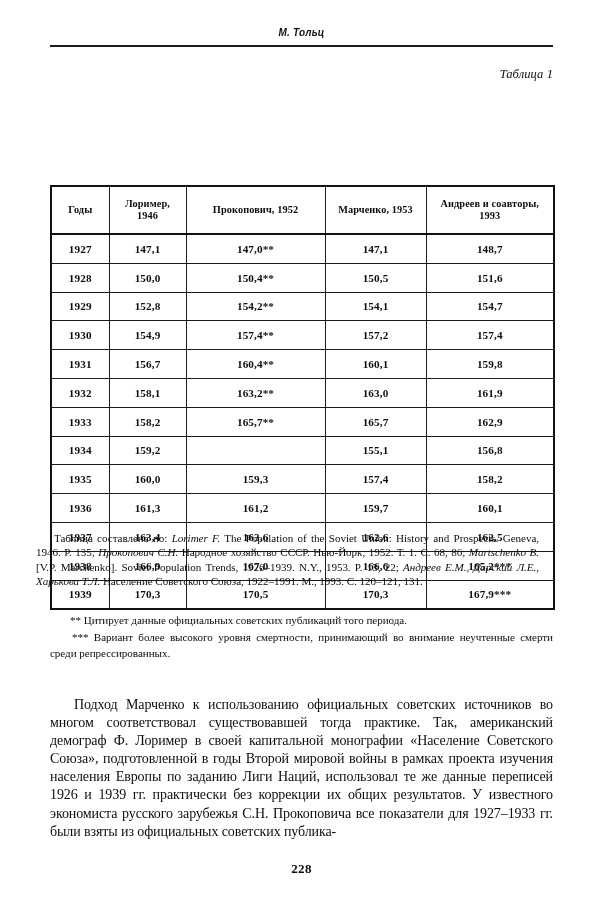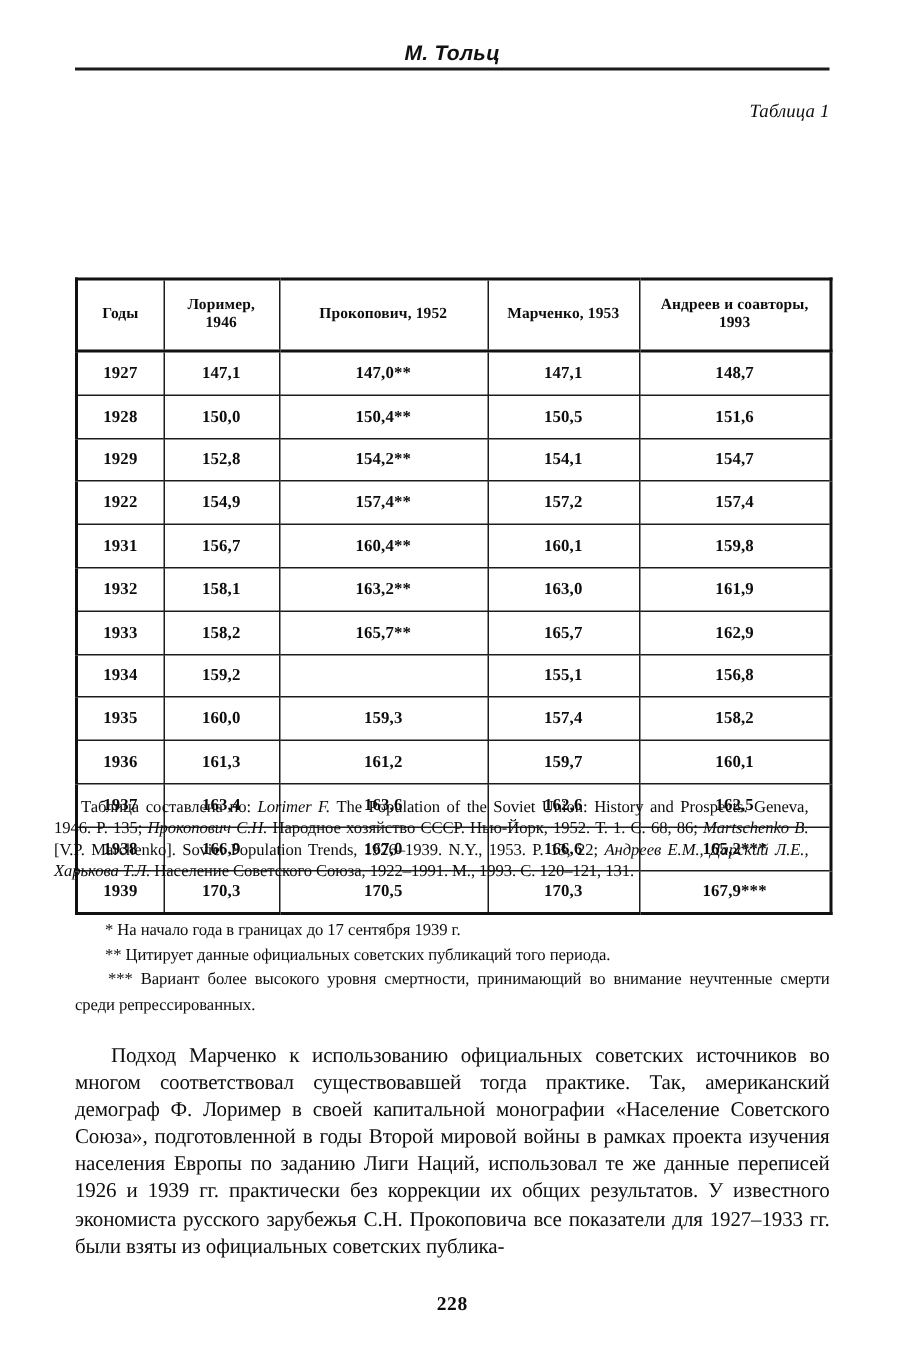--- a/index.html
+++ b/index.html
@@ -26,21 +26,21 @@
   
   .running-head {
     position: absolute;
     top: 27px;
     left: 50px;
     width: 503px;
     text-align: center;
     font-family: "Liberation Sans", "DejaVu Sans", sans-serif;
     font-style: italic;
     font-weight: bold;
-    font-size: 14px;
+    font-size: 10px;
     letter-spacing: .2px;
     color: #111;
   }
   .head-rule {
     position: absolute;
     top: 45px;
     left: 50px;
     width: 503px;
     height: 1.6px;
     background: #1a1a1a;
@@ -230,21 +230,21 @@
           <td>151,6</td>
         </tr>
         <tr>
           <td>1929</td>
           <td>152,8</td>
           <td>154,2**</td>
           <td>154,1</td>
           <td>154,7</td>
         </tr>
         <tr>
-          <td>1922</td>
+          <td>1930</td>
           <td>154,9</td>
           <td>157,4**</td>
           <td>157,2</td>
           <td>157,4</td>
         </tr>
         <tr>
           <td>1931</td>
           <td>156,7</td>
           <td>160,4**</td>
           <td>160,1</td>
@@ -306,21 +306,20 @@
           <td>170,3</td>
           <td>167,9***</td>
         </tr>
       </tbody>
     </table>
   </div>
 
   <div class="source-note"><span>Таблица составлена по: </span><i>Lorimer F.</i><span> The Population of the Soviet Union: History and Prospects. Geneva, 1946. P. 135; </span><i>Прокопович С.Н.</i><span> Народное хозяйство СССР. Нью-Йорк, 1952. Т. 1. С. 68, 86; </span><i>Martschenko B.</i><span> [V.P. Marchenko]. Soviet Population Trends, 1926–1939. N.Y., 1953. P. 13, 22; </span><i>Андреев Е.М., Дарский Л.Е., Харькова Т.Л.</i><span> Население Советского Союза, 1922–1991. М., 1993. С. 120–121, 131.</span></div>
 
   <div class="footnotes">
-    <p class="fn1">* На начало года в границах до 17 сентября 1939 г.</p>
     <p class="fn2">** Цитирует данные официальных советских публикаций того периода.</p>
     <p class="fn3">*** Вариант более высокого уровня смертности, принимающий во внимание неучтенные смерти среди репрессированных.</p>
   </div>
 
   <div class="body-par">Подход Марченко к использованию официальных советских источников во многом соответствовал существовавшей тогда практике. Так, американский демограф Ф. Лоример в своей капитальной монографии «Население Советского Союза», подготовленной в годы Второй мировой войны в рамках проекта изучения населения Европы по заданию Лиги Наций, использовал те же данные переписей 1926 и 1939 гг. практически без коррекции их общих результатов. У известного экономиста русского зарубежья С.Н. Прокоповича все показатели для 1927–1933 гг. были взяты из официальных советских публика-</div>
 
   <div class="folio">228</div>
 
 </div>
 

